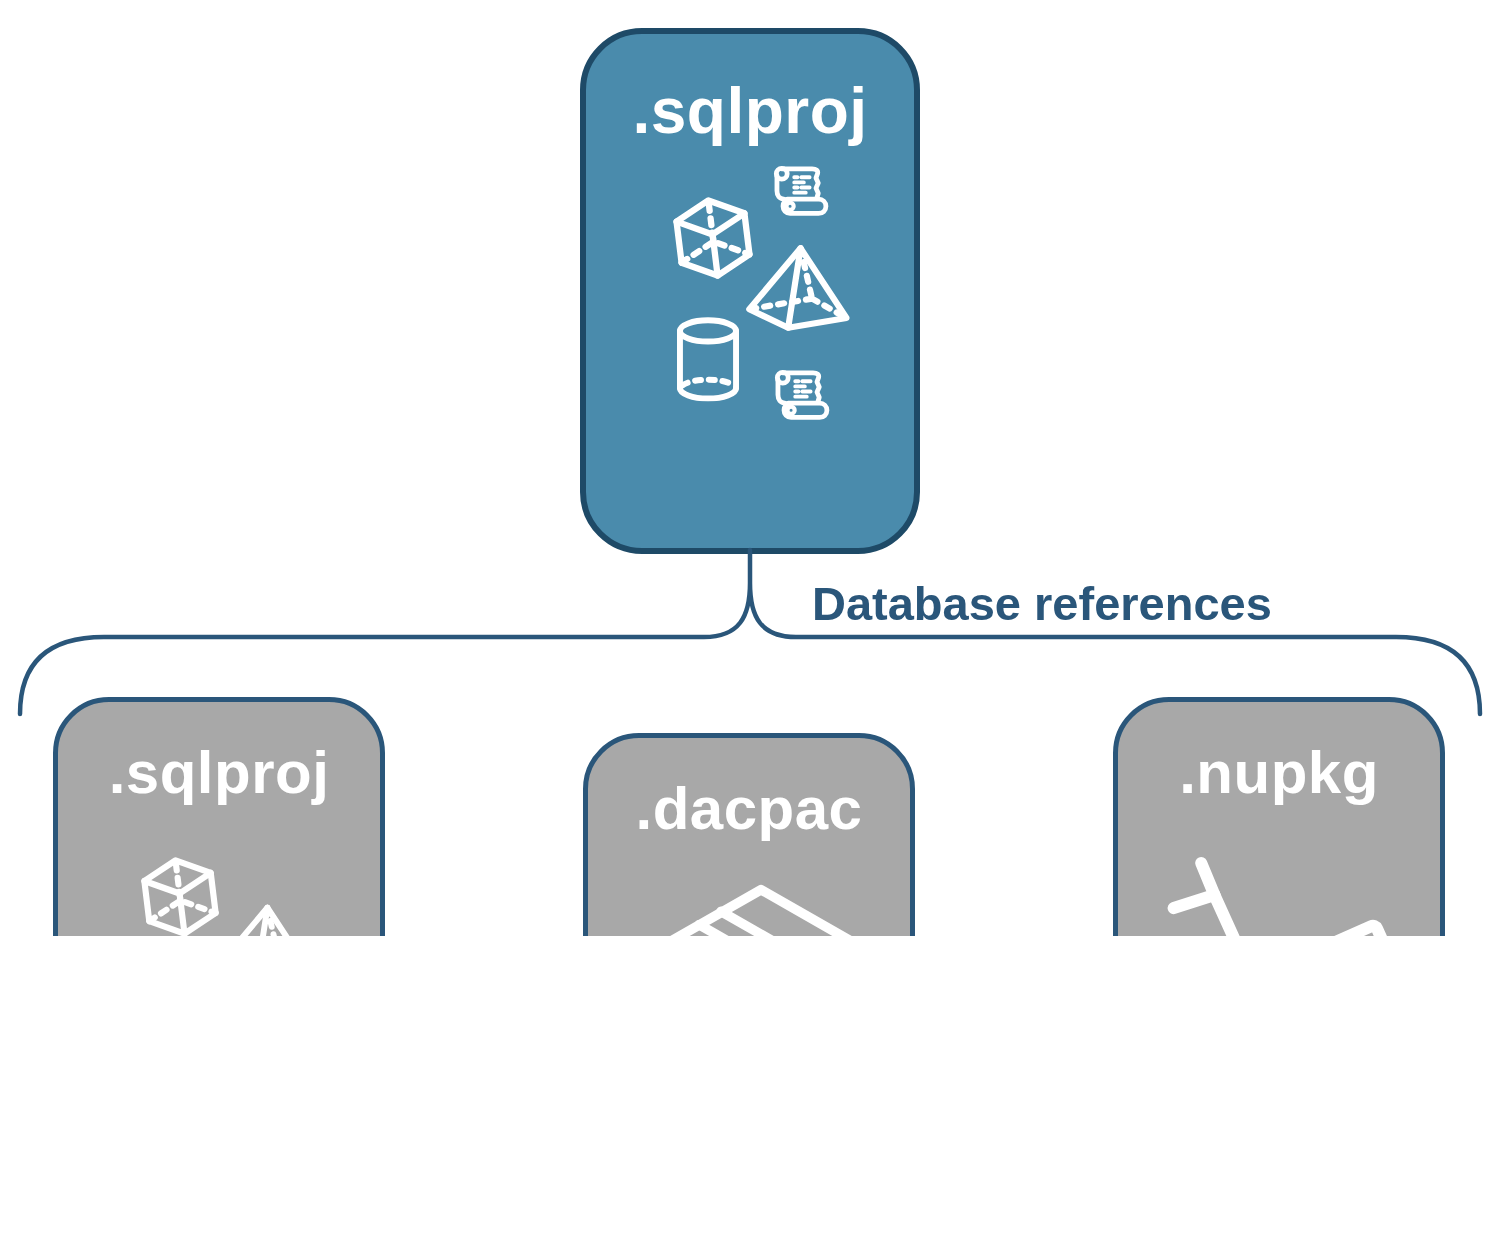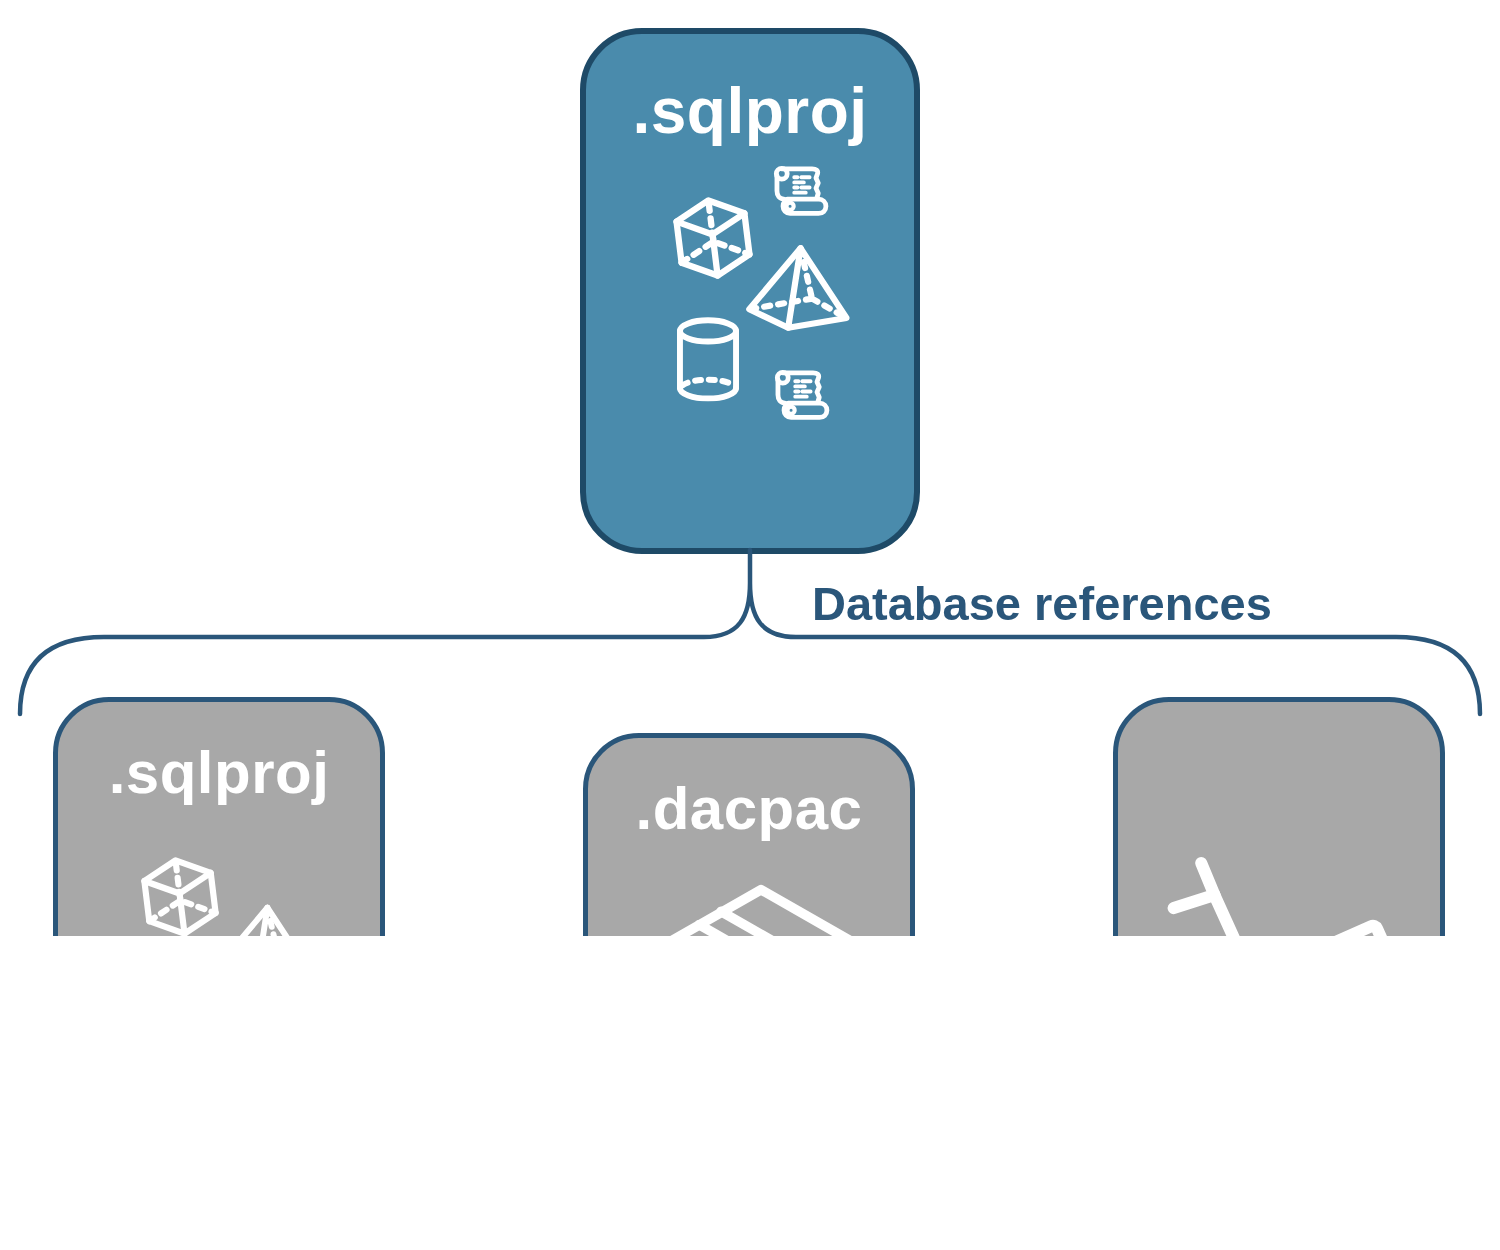--- a/index.html
+++ b/index.html
@@ -154,18 +154,19 @@
   </div>
 
   <div class="card card-gray card-child-2">
     <div class="card-title">.dacpac</div>
     <svg class="icon ic-package" viewBox="0 0 100 100">
         <use href="#i-package"></use>
       </svg>
   </div>
 
   <div class="card card-gray card-child-3">
+    <div class="card-title">.nupkg</div>
     <svg class="icon ic-handtruck" viewBox="0 0 120 126">
         <use href="#i-handtruck"></use>
       </svg>
   </div>
 
 </div>
 
 </body></html>

